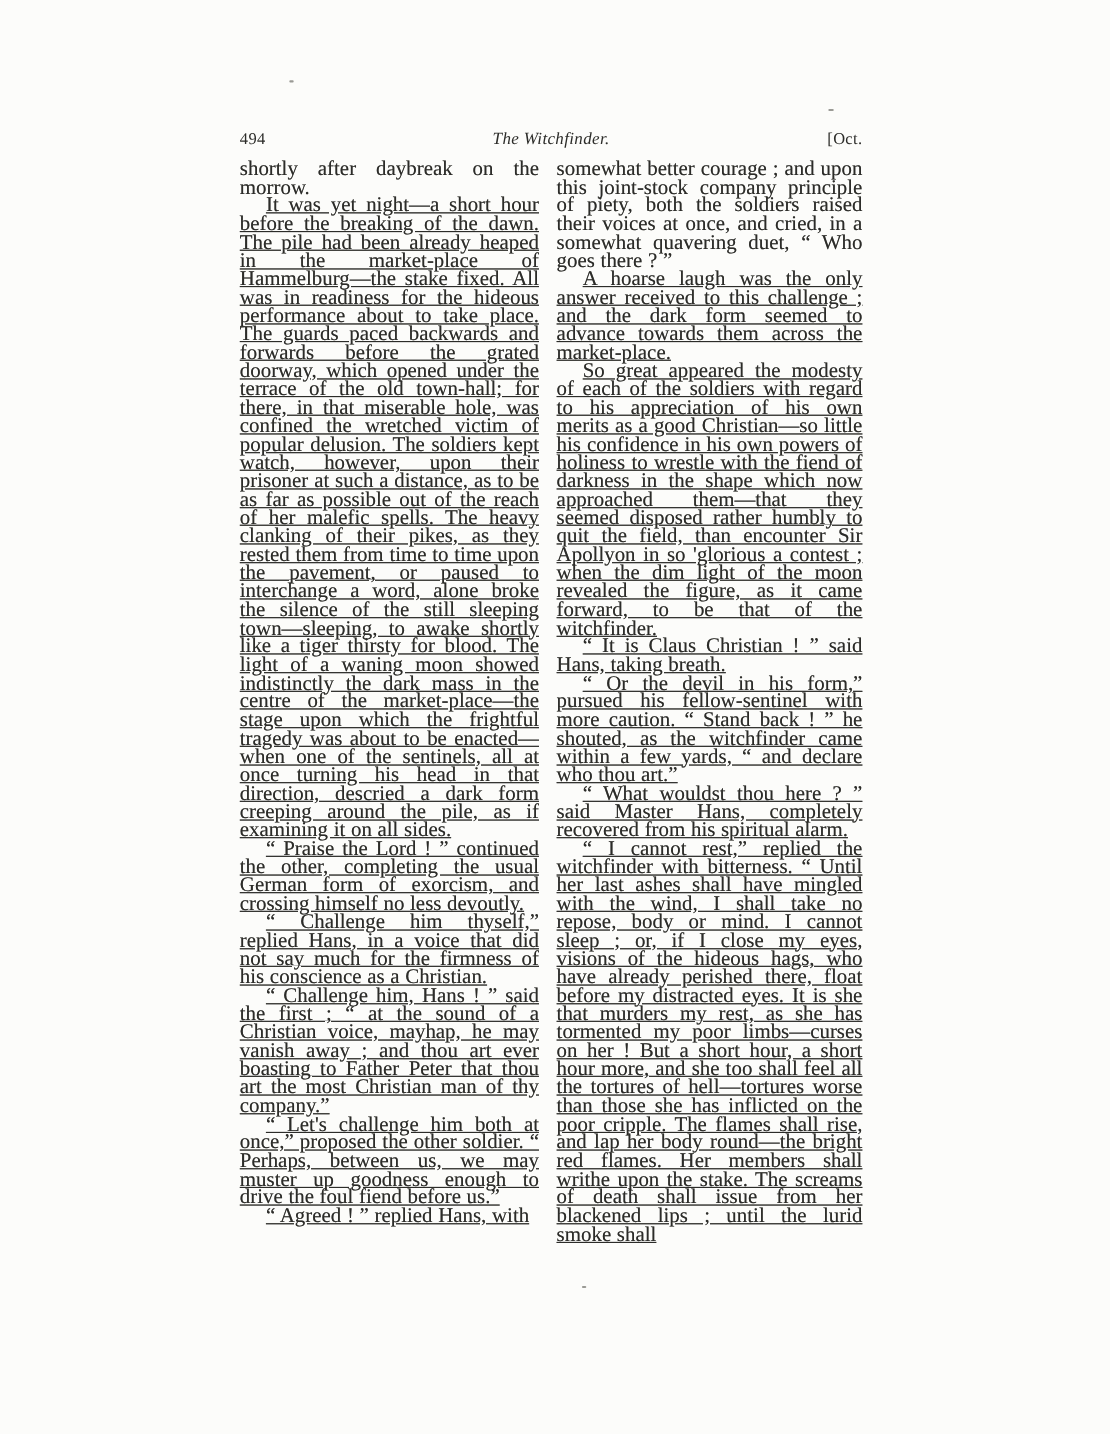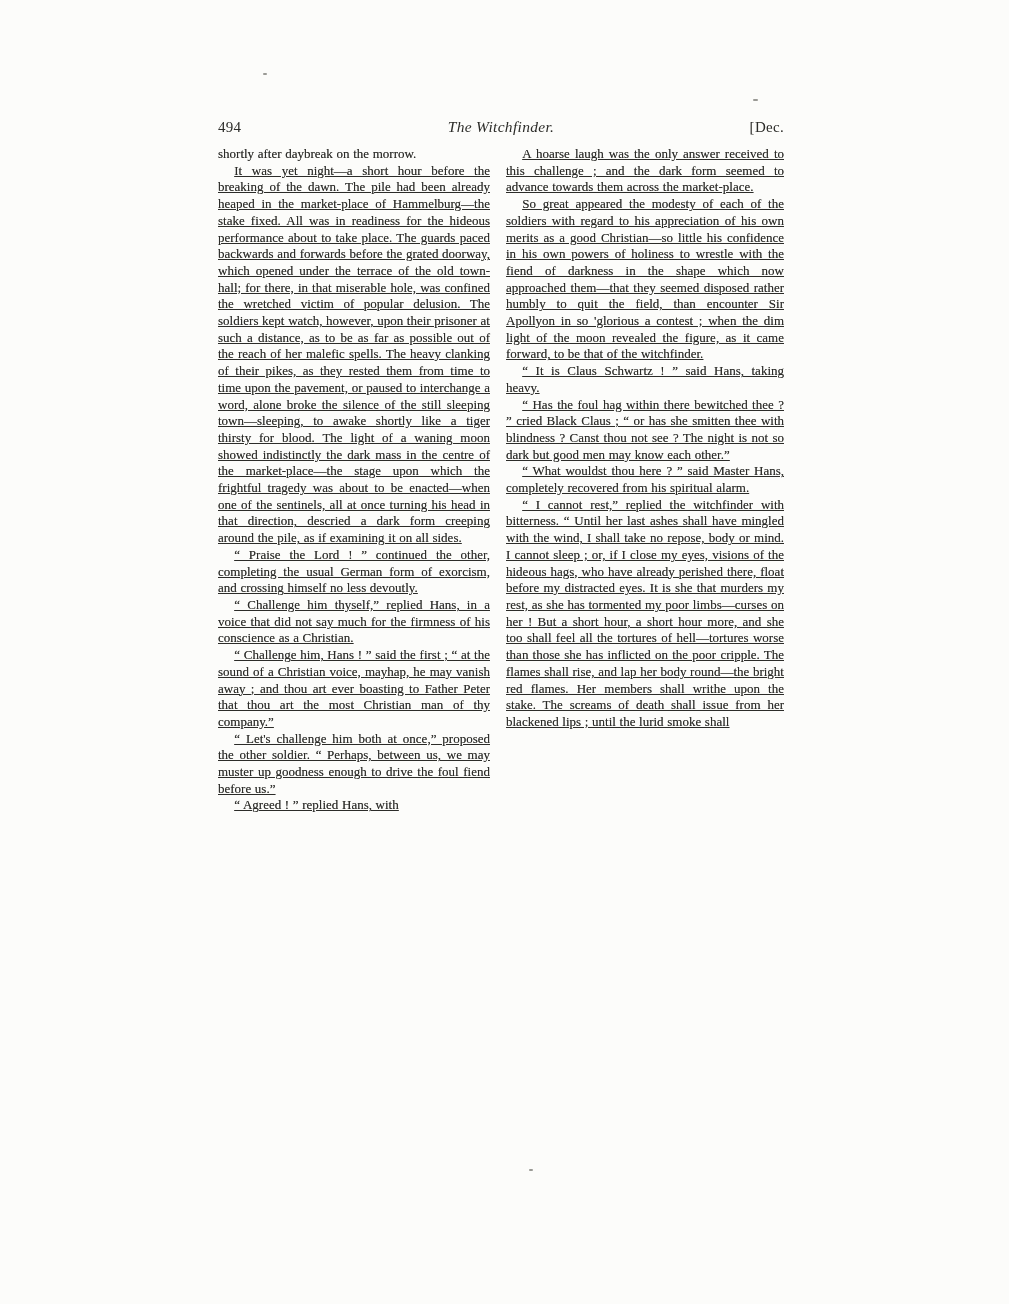--- a/index.html
+++ b/index.html
@@ -44,21 +44,21 @@
   .page-header .date-marker {
     width: 120px;
     text-align: right;
   }
   .columns {
     display: flex;
     gap: 16px;
   }
   .col {
     text-align: justify;
-    font-size: 13px;
+    font-size: 19px;
     line-height: 16.7px;
     text-shadow: 0 0 0.45px rgba(40, 40, 36, 0.55);
     word-spacing: 0.4px;
   }
   .col-left  { width: 272px; }
   .col-right { width: 278px; }
   .col p.para {
     margin: 0;
     padding: 0;
   }
@@ -82,37 +82,38 @@
 
   <span class="speck speck-1"></span>
   <span class="speck speck-2"></span>
   <span class="speck speck-3"></span>
 
   <div class="text-block">
 
     <div class="page-header">
       <span class="page-num">494</span>
       <span class="running-title">The Witchfinder.</span>
-      <span class="date-marker">[Dec.</span>
+      <span class="date-marker">[Oct.</span>
     </div>
 
     <div class="columns">
       <div class="col col-left">
           <p class="para">shortly after daybreak on the morrow.</p>
           <p class="para indent">It was yet night—a short hour before the breaking of the dawn. The pile had been already heaped in the market-place of Hammelburg—the stake fixed. All was in readiness for the hideous performance about to take place. The guards paced backwards and forwards before the grated doorway, which opened under the terrace of the old town-hall; for there, in that miserable hole, was confined the wretched victim of popular delusion. The soldiers kept watch, however, upon their prisoner at such a distance, as to be as far as possible out of the reach of her malefic spells. The heavy clanking of their pikes, as they rested them from time to time upon the pavement, or paused to interchange a word, alone broke the silence of the still sleeping town—sleeping, to awake shortly like a tiger thirsty for blood. The light of a waning moon showed indistinctly the dark mass in the centre of the market-place—the stage upon which the frightful tragedy was about to be enacted—when one of the sentinels, all at once turning his head in that direction, descried a dark form creeping around the pile, as if examining it on all sides.</p>
           <p class="para indent">“ Praise the Lord ! ” continued the other, completing the usual German form of exorcism, and crossing himself no less devoutly.</p>
           <p class="para indent">“ Challenge him thyself,” replied Hans, in a voice that did not say much for the firmness of his conscience as a Christian.</p>
           <p class="para indent">“ Challenge him, Hans ! ” said the first ; “ at the sound of a Christian voice, mayhap, he may vanish away ; and thou art ever boasting to Father Peter that thou art the most Christian man of thy company.”</p>
           <p class="para indent">“ Let's challenge him both at once,” proposed the other soldier. “ Perhaps, between us, we may muster up goodness enough to drive the foul fiend before us.”</p>
           <p class="para indent">“ Agreed ! ”  replied  Hans,  with</p>
         </div>
       <div class="col col-right">
+          <p class="para">somewhat better courage ; and upon this joint-stock company principle of piety, both the soldiers raised their voices at once, and cried, in a somewhat quavering duet, “ Who goes there ? ”</p>
           <p class="para indent">A hoarse laugh was the only answer received to this challenge ; and the dark form seemed to advance towards them across the market-place.</p>
           <p class="para indent">So great appeared the modesty of each of the soldiers with regard to his appreciation of his own merits as a good Christian—so little his confidence in his own powers of holiness to wrestle with the fiend of darkness in the shape which now approached them—that they seemed disposed rather humbly to quit the field, than encounter Sir Apollyon in so 'glorious a contest ; when the dim light of the moon revealed the figure, as it came forward, to be that of the witchfinder.</p>
-          <p class="para indent">“ It is Claus Schwartz ! ” said Hans, taking heavy.</p>
-          <p class="para indent">“ Has the foul hag within there bewitched thee ? ” cried Black Claus ; “ or has she smitten thee with blindness ? Canst thou not see ? The night is not so dark but good men may know each other.”</p>
+          <p class="para indent">“ It is Claus Christian ! ” said Hans, taking breath.</p>
+          <p class="para indent">“ Or the devil in his form,” pursued his fellow-sentinel with more caution. “ Stand back ! ” he shouted, as the witchfinder came within a few yards, “ and declare who thou art.”</p>
           <p class="para indent">“ What wouldst thou here ? ” said Master Hans, completely recovered from his spiritual alarm.</p>
           <p class="para indent">“ I cannot rest,” replied the witchfinder with bitterness. “ Until her last ashes shall have mingled with the wind, I shall take no repose, body or mind. I cannot sleep ; or, if I close my eyes, visions of the hideous hags, who have already perished there, float before my distracted eyes. It is she that murders my rest, as she has tormented my poor limbs—curses on her ! But a short hour, a short hour more, and she too shall feel all the tortures of hell—tortures worse than those she has inflicted on the poor cripple. The flames shall rise, and lap her body round—the bright red flames. Her members shall writhe upon the stake. The screams of death shall issue from her blackened lips ; until the lurid smoke shall</p>
         </div>
     </div>
 
   </div>
 </div>
 
 </body></html>

